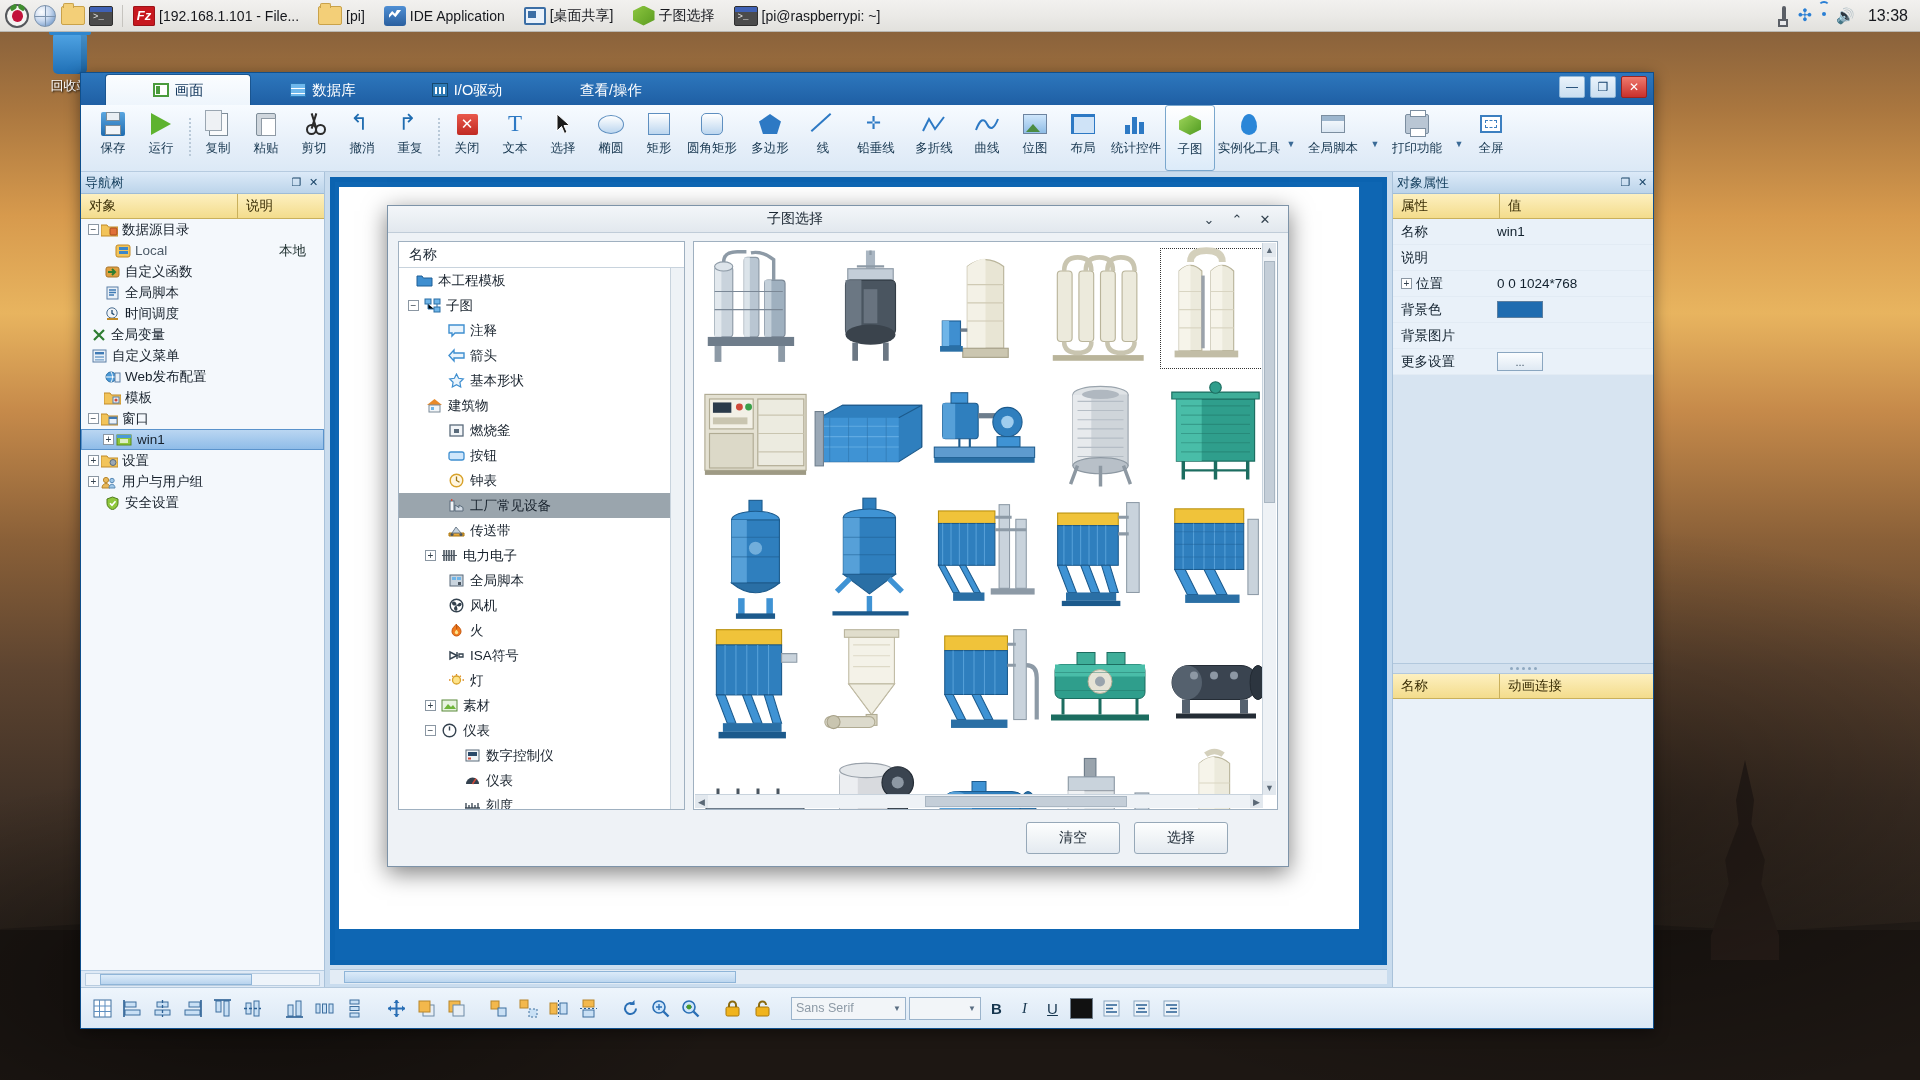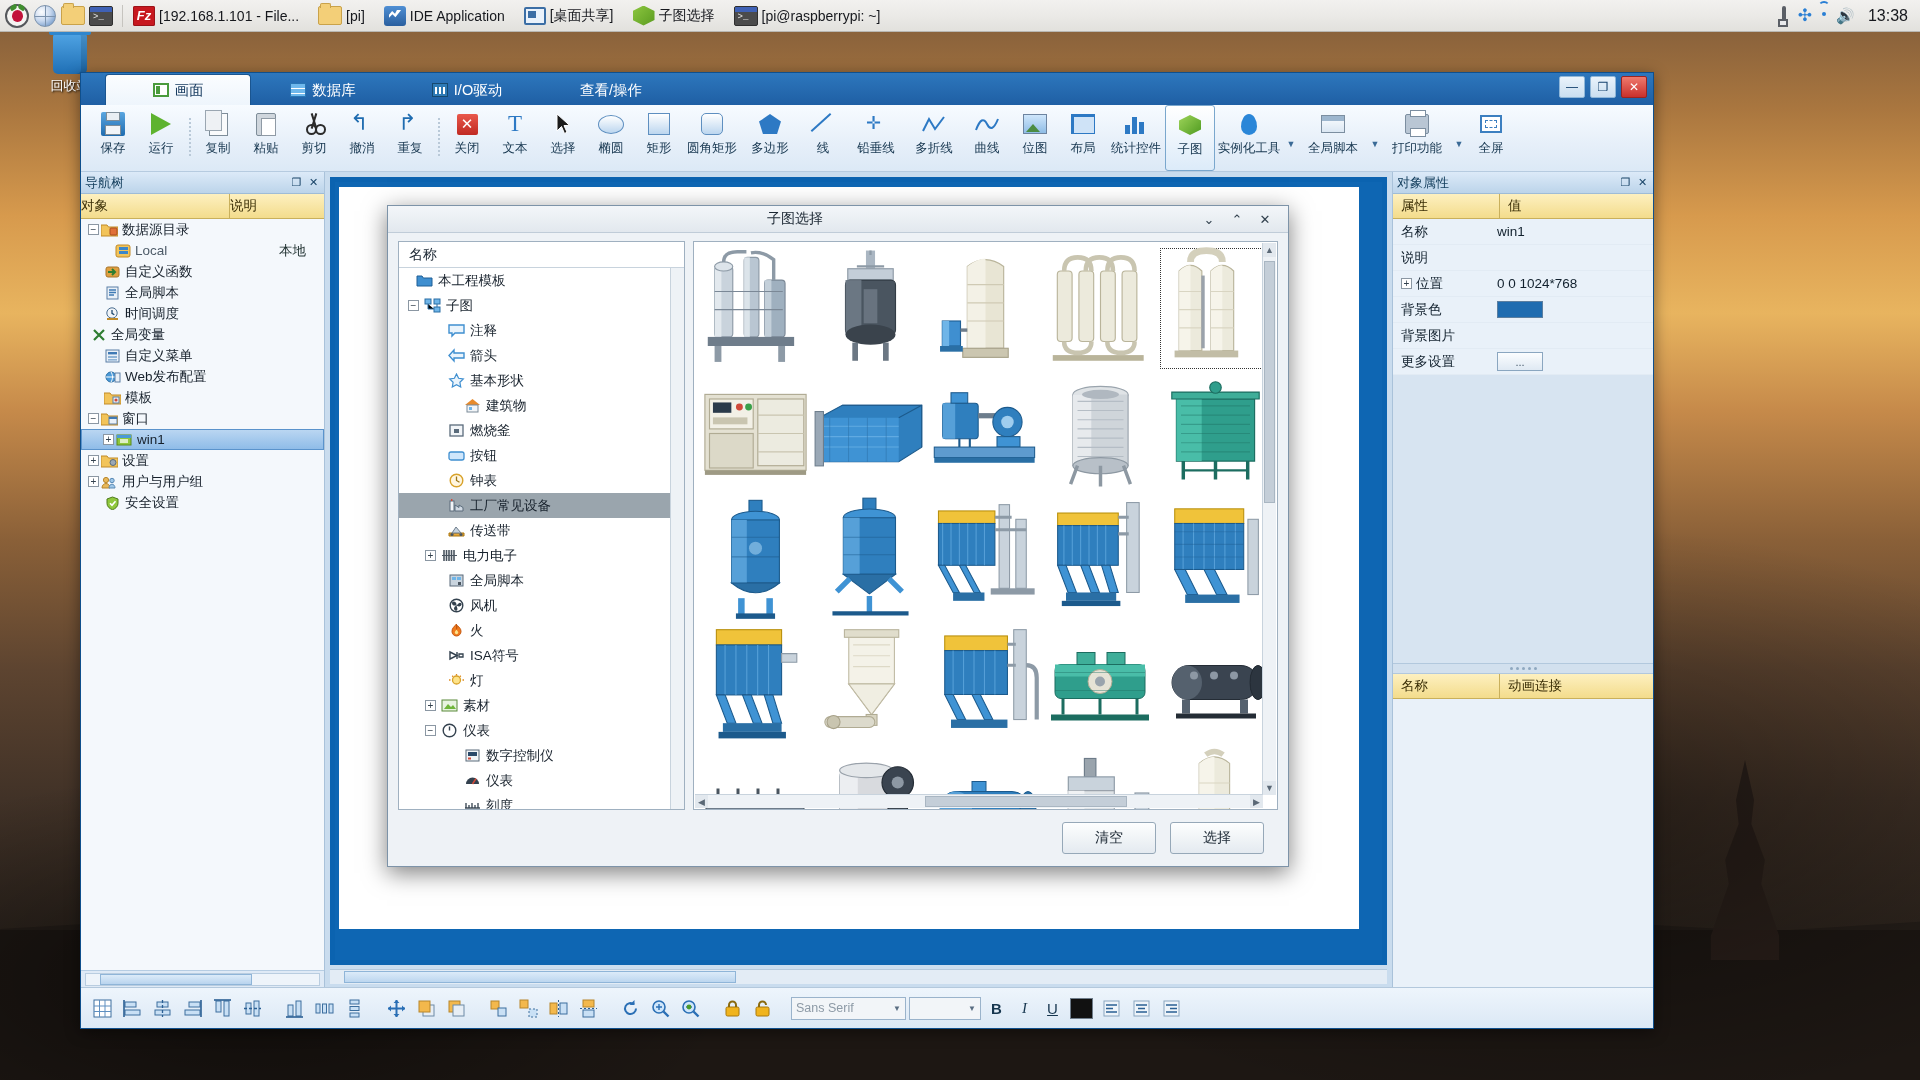--- a/index.html
+++ b/index.html
@@ -209,21 +209,21 @@
   
   #navpanel{width:243px;background:#dfeaf6;border-right:1px solid #a9c2da;display:flex;flex-direction:column;}
   .panelbar{
     height:21px;background:linear-gradient(180deg,#dceaf8,#bcd4ea);
     border-bottom:1px solid #9fbcd6;display:flex;align-items:center;
     padding:0 4px;font-size:13px;color:#16405f;gap:4px;
   }
   .panelbar .ttl{flex:1;}
   .pbtn{width:13px;height:13px;display:flex;align-items:center;justify-content:center;font-size:11px;color:#194468;}
   .hdrrow{display:flex;height:24px;background:linear-gradient(180deg,#fdf0c0,#f3dc8c);border-bottom:1px solid #c9b05c;}
-  .hdrrow div{font-size:13.5px;color:#3a2e06;display:flex;align-items:center;}
+  .hdrrow div{font-size:13.5px;color:#3a2e06;display:flex;align-items:center;padding-left:8px;}
   .hdrrow .c1{width:148px;border-right:1px solid #c9b05c;}
   .hdrrow .c2{flex:1;}
   #navtree{flex:1;background:#f4f8fc;overflow:hidden;position:relative;}
   .trow{height:21px;display:flex;align-items:center;font-size:13.5px;color:#16202b;padding-left:6px;white-space:nowrap;}
   .trow.sel{background:linear-gradient(180deg,#bad6f2,#8fbce8);border:1px solid #5a93cc;box-sizing:border-box;}
   .tw{width:13px;height:13px;display:flex;align-items:center;justify-content:center;font-size:10px;}
   .texp{width:11px;height:11px;border:1px solid #8b97a3;background:#fff;display:flex;align-items:center;justify-content:center;
         font-size:10px;line-height:9px;color:#33414e;box-sizing:border-box;}
   .tico{width:17px;height:15px;margin:0 4px 0 1px;display:flex;align-items:center;justify-content:center;}
   .tdesc{margin-left:auto;padding-right:18px;color:#233;}
@@ -297,21 +297,21 @@
   .dtrow{height:25px;display:flex;align-items:center;font-size:13.5px;color:#17212c;white-space:nowrap;}
   .dtrow.sel{background:#9aa5ad;}
   .dtexp{width:11px;height:11px;border:1px solid #8b97a3;background:#fff;font-size:10px;line-height:9px;
      display:flex;align-items:center;justify-content:center;color:#33414e;box-sizing:border-box;}
   .dtico{width:17px;height:16px;margin:0 5px;display:flex;align-items:center;justify-content:center;}
   .dtscroll{width:13px;background:#eef2f6;border-left:1px solid #c8d3dd;}
   #dlggallery{flex:1;background:#fff;border:1px solid #9fb0c0;position:relative;min-width:0;display:flex;flex-direction:column;}
   #gallerygrid{flex:1;display:grid;grid-template-columns:repeat(5,1fr);grid-auto-rows:125px;overflow:hidden;padding:4px;}
   .gcell{display:flex;align-items:center;justify-content:center;position:relative;}
   .gcell.selected{outline:1px dotted #333;outline-offset:-3px;}
-  #dlgfoot{height:56px;display:flex;align-items:center;justify-content:flex-end;gap:14px;padding-right:24px;}
+  #dlgfoot{height:56px;display:flex;align-items:center;justify-content:flex-end;gap:14px;padding-right:60px;}
   .dlgbtn{width:92px;height:30px;border:1px solid #96a8b8;border-radius:3px;
      background:linear-gradient(180deg,#fdfefe,#e4eaf0);font-size:14px;color:#1b2733;
      display:flex;align-items:center;justify-content:center;}
   .vsb{position:absolute;right:1px;top:1px;bottom:14px;width:13px;background:#eef2f6;border-left:1px solid #c8d3dd;}
   .vsb .thumb{position:absolute;left:1px;right:1px;top:18px;height:240px;background:#c4ced8;border:1px solid #a9b6c2;}
   .vsb .ar{position:absolute;left:0;right:0;height:14px;display:flex;align-items:center;justify-content:center;font-size:9px;color:#5a6876;background:#e2e8ee;}
   .hsb{position:absolute;left:1px;right:14px;bottom:1px;height:13px;background:#eef2f6;border-top:1px solid #c8d3dd;}
   .hsb .thumb{position:absolute;top:1px;bottom:1px;left:230px;width:200px;background:#c4ced8;border:1px solid #a9b6c2;}
   .hsb .ar{position:absolute;top:0;bottom:0;width:13px;display:flex;align-items:center;justify-content:center;font-size:9px;color:#5a6876;background:#e2e8ee;}
 
@@ -674,21 +674,21 @@
           <span>时间调度</span>
         </div>
         <div class="trow" style="padding-left:8px">
           <span class="tico">
             <svg width="14" height="14" viewBox="0 0 14 14">
                 <path d="M2 2l10 10M12 2L2 12" stroke="#2e7d32" stroke-width="2.2"></path>
               </svg>
           </span>
           <span>全局变量</span>
         </div>
-        <div class="trow" style="padding-left:22px">
+        <div class="trow" style="padding-left:9px">
           <span class="tico">
             <svg width="15" height="14" viewBox="0 0 15 14">
                 <rect x="1" y="1" width="13" height="12" fill="#e9f0f7" stroke="#5a7fa6"></rect>
                 <rect x="3" y="3" width="9" height="2.4" fill="#3f7ab5"></rect>
                 <rect x="3" y="7" width="9" height="2" fill="#8fb4d6"></rect>
                 <rect x="3" y="10" width="9" height="1.6" fill="#8fb4d6"></rect>
               </svg>
           </span>
           <span>自定义菜单</span>
         </div>
@@ -1085,21 +1085,21 @@
             <span>箭头</span>
           </div>
           <div class="dtrow" style="padding-left:44px">
             <span class="dtico">
               <svg width="17" height="15" viewBox="0 0 17 15">
                   <path d="M8.5 1l2.1 4.3 4.7.7-3.4 3.3.8 4.7-4.2-2.2-4.2 2.2.8-4.7L1.7 6l4.7-.7z" fill="#eaf4fc" stroke="#3f8fd0" stroke-width="1.2"></path>
                 </svg>
             </span>
             <span>基本形状</span>
           </div>
-          <div class="dtrow" style="padding-left:60px">
+          <div class="dtrow" style="padding-left:22px">
             <span class="dtico">
               <svg width="17" height="15" viewBox="0 0 17 15">
                   <path d="M8.5 1L16 7H1z" fill="#e88a2a"></path>
                   <rect x="3" y="7" width="11" height="7" fill="#f2f5f8" stroke="#7a8a98"></rect>
                   <rect x="5" y="9" width="3" height="3" fill="#6fb5e8"></rect>
                 </svg>
             </span>
             <span>建筑物</span>
           </div>
           <div class="dtrow" style="padding-left:44px">

